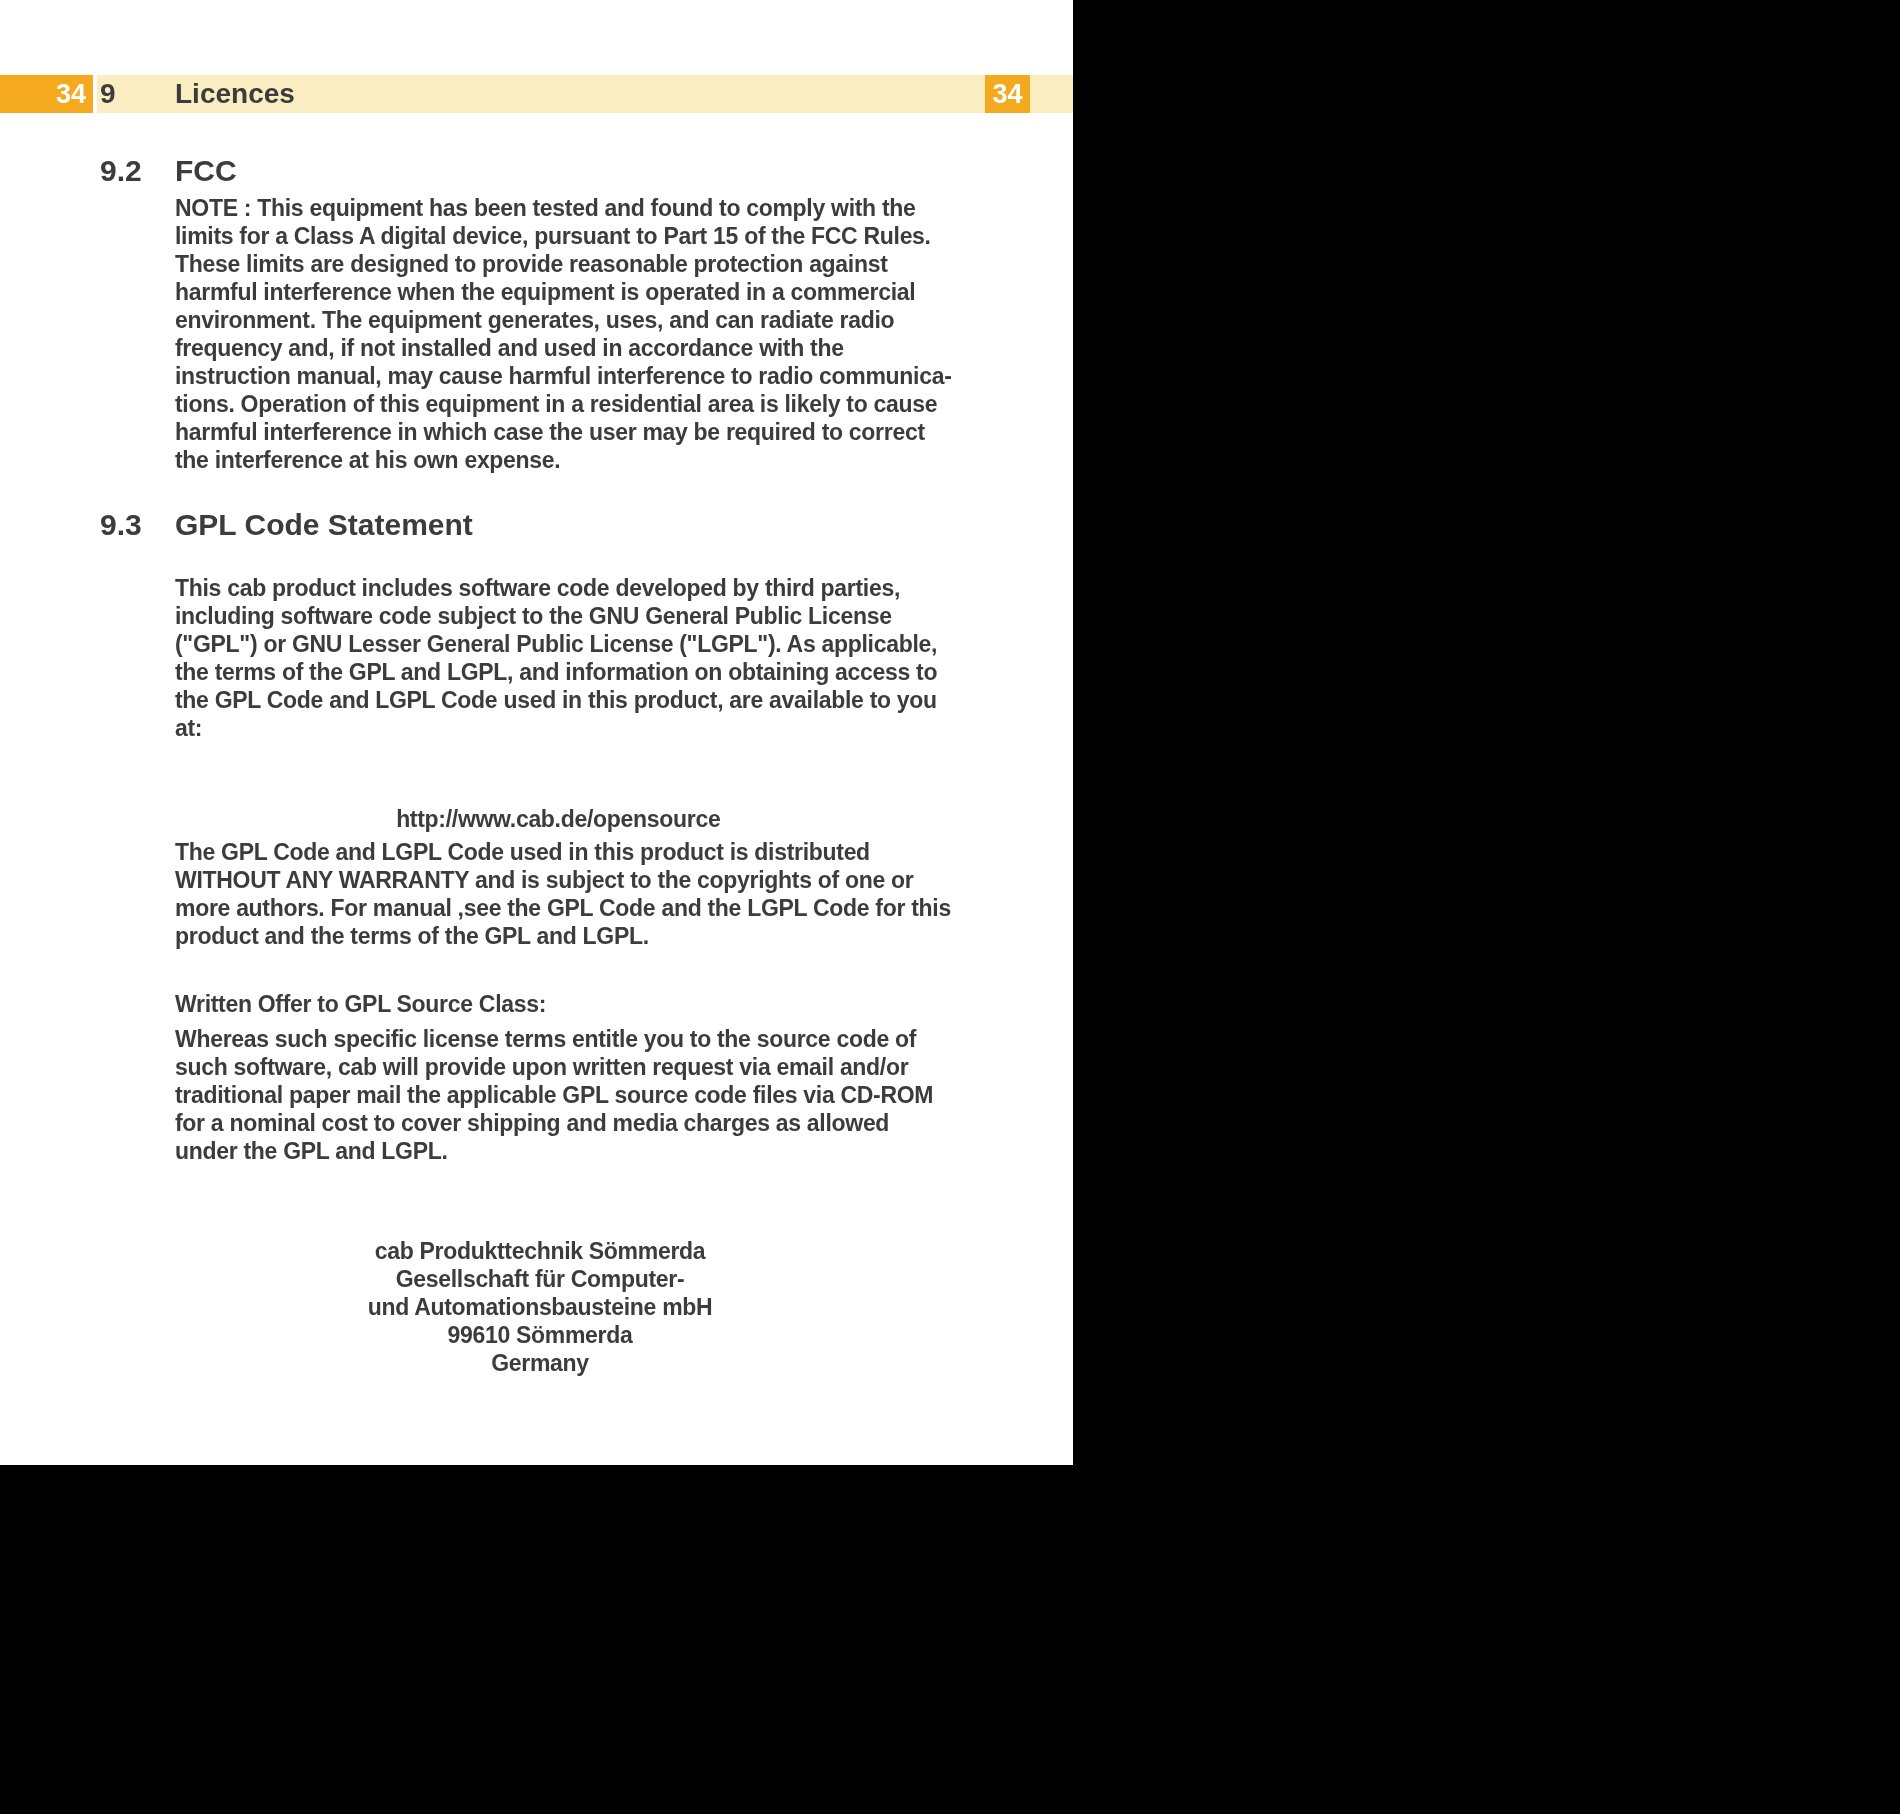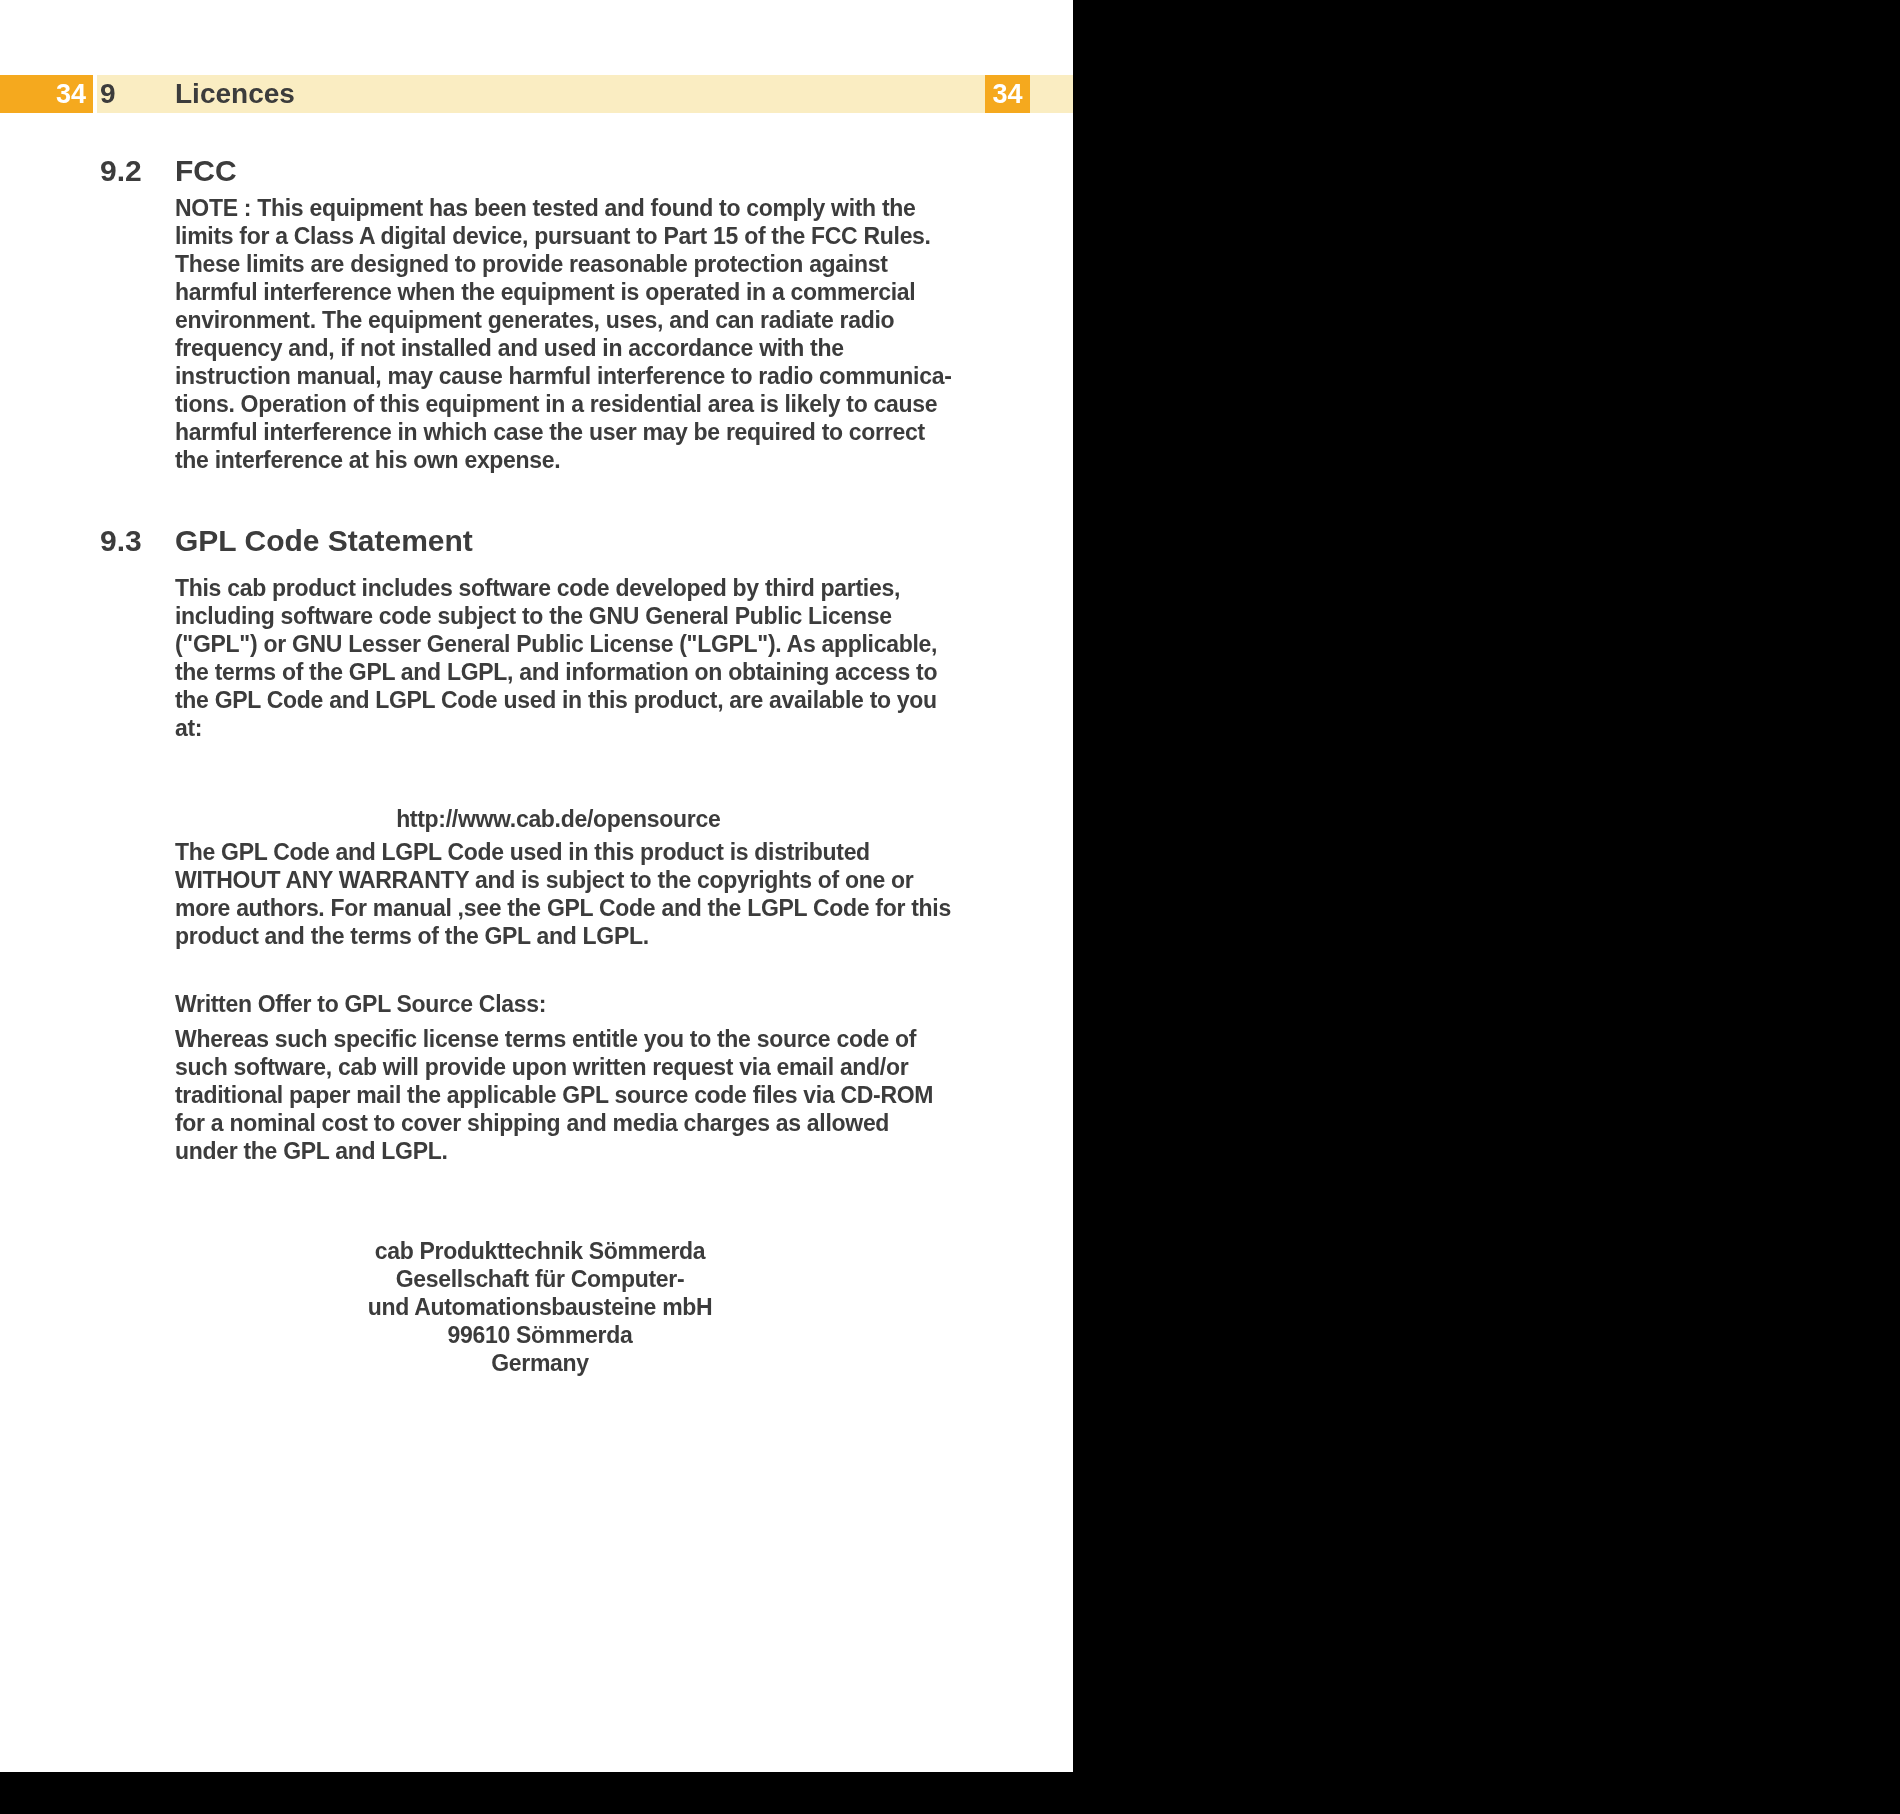--- a/index.html
+++ b/index.html
@@ -13,21 +13,21 @@
     height: 1814px;
     background: #000000;
     overflow: hidden;
     font-family: "Liberation Sans", sans-serif;
   }
   .page {
     position: absolute;
     left: 0;
     top: 0;
     width: 1073px;
-    height: 1772px;
+    height: 1465px;
     background: #ffffff;
   }
   
   .header {
     position: absolute;
     left: 0;
     top: 75px;
     width: 1073px;
     height: 38px;
   }
@@ -150,21 +150,21 @@
 limits for a Class A digital device, pursuant to Part 15 of the FCC Rules.
 These limits are designed to provide reasonable protection against
 harmful interference when the equipment is operated in a commercial
 environment. The equipment generates, uses, and can radiate radio
 frequency and, if not installed and used in accordance with the
 instruction manual, may cause harmful interference to radio communica-
 tions. Operation of this equipment in a residential area is likely to cause
 harmful interference in which case the user may be required to correct
 the interference at his own expense.</div>
 
-    <div class="section-head" style="top:492px;padding-left:14px;">
+    <div class="section-head" style="top:476px;padding-left:14px;">
       <span class="num">9.3</span>
       <span class="title">GPL Code Statement</span>
     </div>
 
     <div class="body-text" style="top:574px;">This cab product includes software code developed by third parties,
 including software code subject to the GNU General Public License
 ("GPL") or GNU Lesser General Public License ("LGPL"). As applicable,
 the terms of the GPL and LGPL, and information on obtaining access to
 the GPL Code and LGPL Code used in this product, are available to you
 at:</div>

